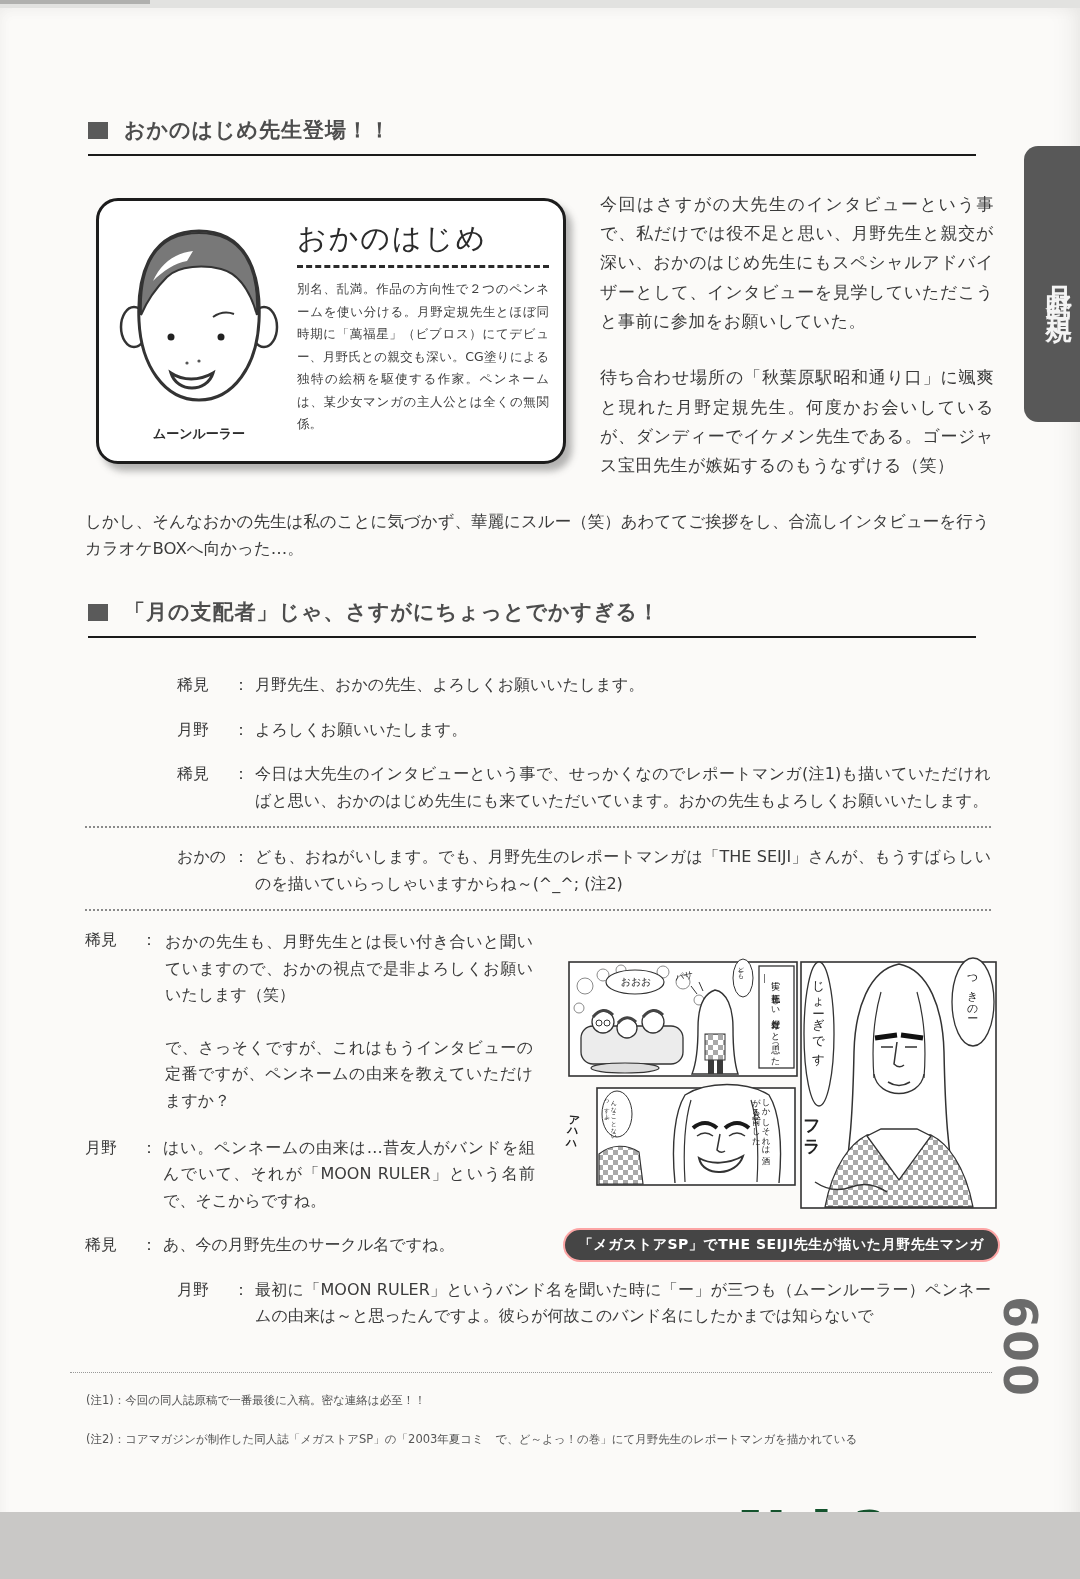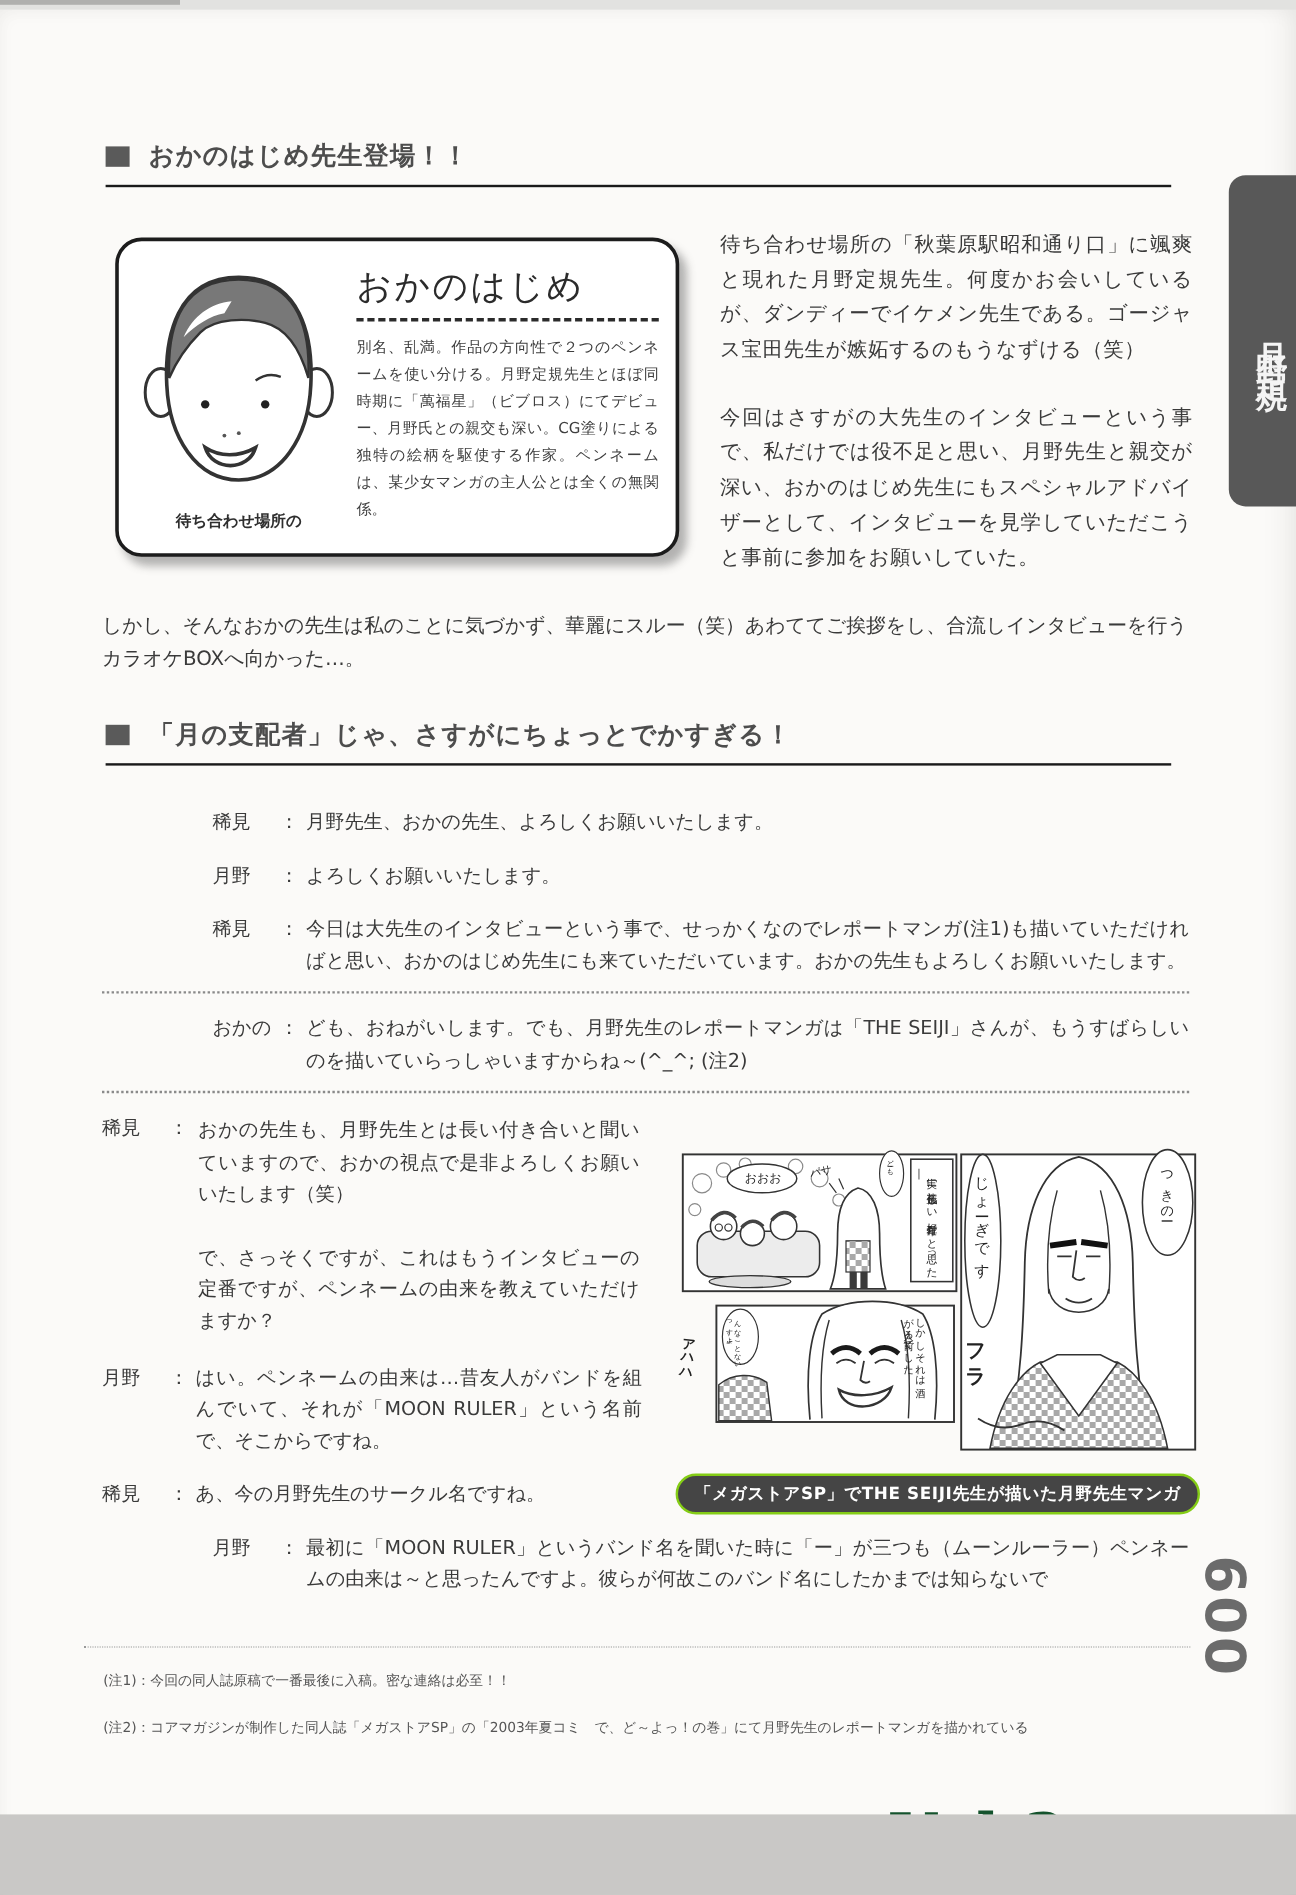--- a/index.html
+++ b/index.html
@@ -67,21 +67,21 @@
   .mt-oo{left:44px;top:25px;width:58px;text-align:center;font-size:10px;position:absolute;color:#222;}
   .mt-pasa{left:112px;top:20px;font-size:9px;position:absolute;color:#222;transform:rotate(-12deg);}
   .mt-box{left:197px;top:24px;height:88px;font-size:9px;letter-spacing:1px;}
   .mt-tiny{left:174px;top:12px;height:34px;font-size:6px;}
   .mt-jogi{left:248px;top:22px;height:126px;font-size:12.5px;letter-spacing:3px;}
   .mt-tsukino{left:402px;top:18px;height:72px;font-size:11px;letter-spacing:2px;}
   .mt-fura{left:239px;top:158px;height:62px;font-size:17px;font-weight:bold;}
   .mt-nna{left:40px;top:146px;height:42px;font-size:6px;}
   .mt-sake{left:188px;top:142px;height:64px;font-size:8.5px;}
   .mt-haha{left:2px;top:158px;height:52px;font-size:11px;transform:rotate(6deg);font-weight:bold;}
-  .manga-caption{margin-top:14px;background:#454545;border:2px solid #84cc16;border-radius:17px;
+  .manga-caption{margin-top:14px;background:#454545;border:2px solid #fca5a5;border-radius:17px;
     color:#fff;font-size:14px;font-weight:bold;text-align:center;padding:6px 2px;letter-spacing:.5px;}
 
   
   .footnotes{position:absolute;left:70px;top:1372px;width:922px;font-size:11.5px;color:#555;
     line-height:2.0;}
   .fn-div{border-top:1.5px dotted #999;margin-bottom:6px;}
   .footnotes p{margin:16px;}
 
   .page-num{position:absolute;left:962px;top:1314px;width:120px;height:62px;line-height:62px;
     text-align:center;font-size:46px;font-weight:bold;color:#6b6b6b;letter-spacing:2px;
@@ -109,30 +109,30 @@
       <path d="M92,18 C40,18 30,68 32,108 C34,152 57,187 92,187 C127,187 150,152 152,108 C154,68 144,18 92,18 Z" fill="#fff" stroke="#333" stroke-width="3"></path>
       <path d="M34,102 C32,55 47,20 92,20 C137,20 152,55 150,102 C142,74 130,60 114,56 C98,52 72,52 60,64 C48,76 40,88 34,102 Z" fill="#787878" stroke="#333" stroke-width="2"></path>
       <path d="M46,68 C54,50 68,40 86,38 L80,48 C68,50 56,58 46,68 Z" fill="#fff"></path>
       <path d="M106,104 q10,-7 21,-3" fill="none" stroke="#333" stroke-width="2"></path>
       <circle cx="64" cy="124" r="3.5" fill="#222"></circle>
       <circle cx="114" cy="124" r="3.5" fill="#222"></circle>
       <circle cx="80" cy="150" r="1.6" fill="#555"></circle>
       <circle cx="92" cy="148" r="1.6" fill="#555"></circle>
       <path d="M64,160 C70,180 100,180 106,160 C92,168 76,168 64,160 Z" fill="#fff" stroke="#333" stroke-width="3"></path>
     </svg>
-    <div class="pc-caption">待ち合わせ場所の</div>
+    <div class="pc-caption">ムーンルーラー</div>
     <div class="pc-right">
       <div class="pc-name">おかのはじめ</div>
       <div class="pc-bio">別名、乱満。作品の方向性で２つのペンネームを使い分ける。月野定規先生とほぼ同時期に「萬福星」（ビブロス）にてデビュー、月野氏との親交も深い。CG塗りによる独特の絵柄を駆使する作家。ペンネームは、某少女マンガの主人公とは全くの無関係。</div>
     </div>
   </div>
 
   <div class="intro">
+    <p>今回はさすがの大先生のインタビューという事で、私だけでは役不足と思い、月野先生と親交が深い、おかのはじめ先生にもスペシャルアドバイザーとして、インタビューを見学していただこうと事前に参加をお願いしていた。</p>
     <p>待ち合わせ場所の「秋葉原駅昭和通り口」に颯爽と現れた月野定規先生。何度かお会いしているが、ダンディーでイケメン先生である。ゴージャス宝田先生が嫉妬するのもうなずける（笑）</p>
-    <p>今回はさすがの大先生のインタビューという事で、私だけでは役不足と思い、月野先生と親交が深い、おかのはじめ先生にもスペシャルアドバイザーとして、インタビューを見学していただこうと事前に参加をお願いしていた。</p>
   </div>
 
   <div class="side-tab">
     <div class="side-tab-label">月野定規</div>
   </div>
 
   <div class="transition">しかし、そんなおかの先生は私のことに気づかず、華麗にスルー（笑）あわててご挨拶をし、合流しインタビューを行うカラオケBOXへ向かった…。</div>
 
   <div class="sec-h" id="sec2">
     <span class="sq"></span>

